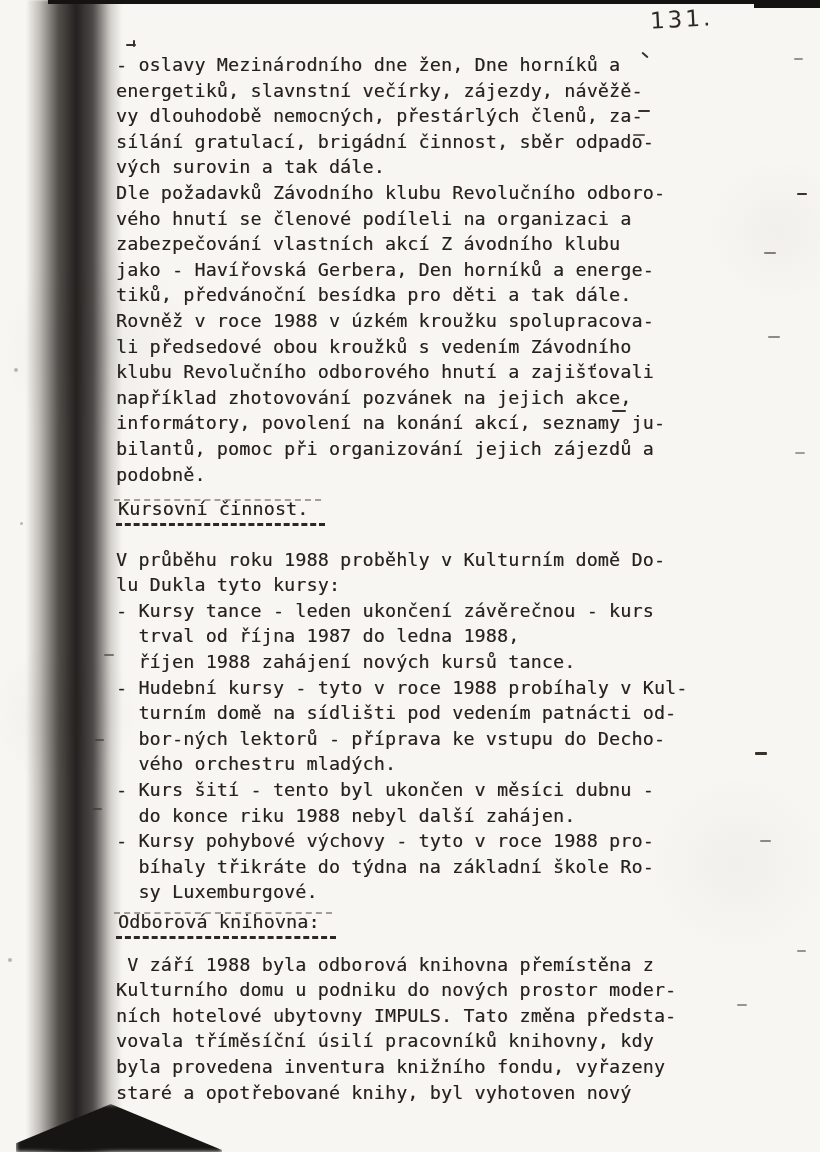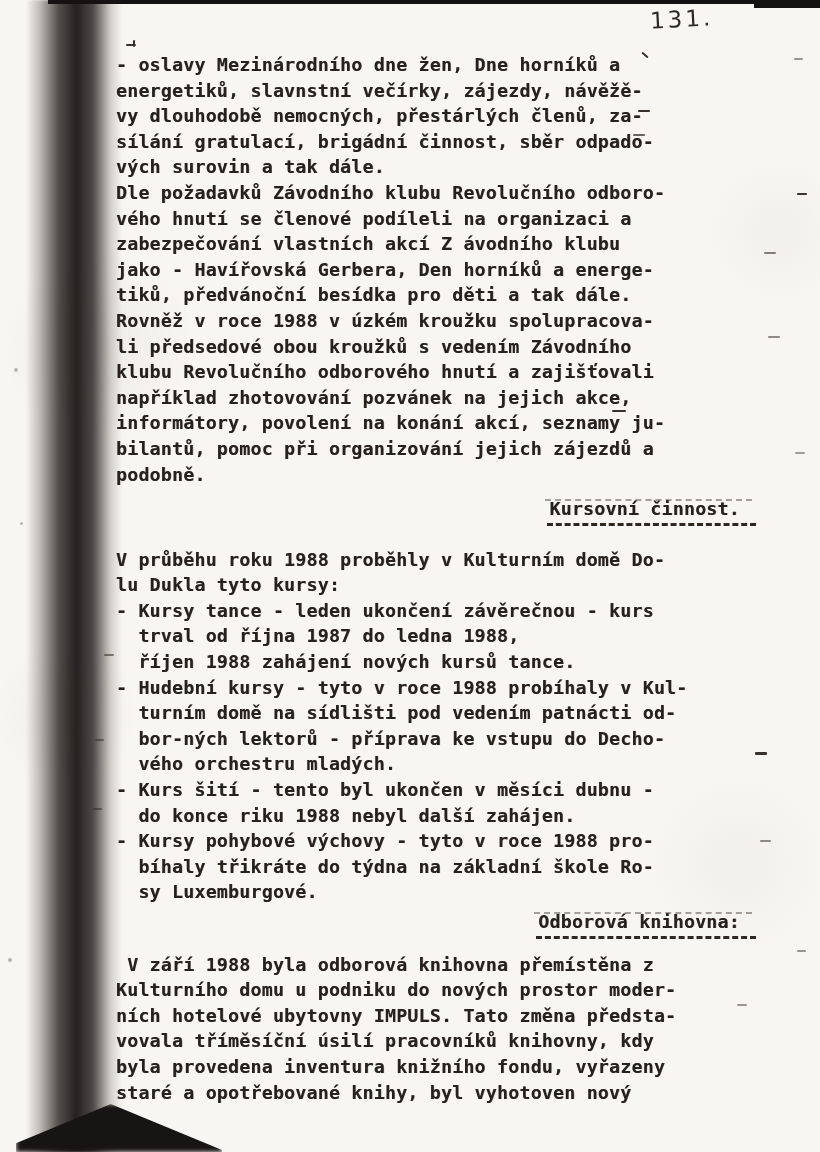--- a/index.html
+++ b/index.html
@@ -44,30 +44,30 @@
   .page-number{
     position:absolute;left:650px;top:6px;
     font-family:"DejaVu Sans", sans-serif;
     font-size:23px;font-weight:500;letter-spacing:3px;color:#2d2a26;
     transform:rotate(-3deg);
   }
   
   .doc{
     position:absolute;left:116px;top:52px;width:640px;
     font-family:"DejaVu Sans Mono", monospace;
-    font-weight:700;
+    font-weight:400;
     font-size:18.3px;line-height:25.6px;
     letter-spacing:0.2px;
     color:#26211c;
     text-shadow:0.4px 0.4px 0.6px rgba(40,33,27,0.45);
     white-space:pre;
   }
   .para{margin:0;}
   .line{height:25.6px;}
-  .heading{margin:9px 0 21px;text-align:right;}
+  .heading{margin:9px 0 21px;}
   .heading[data-key="heading-library"]{margin-top:4px;margin-bottom:13px;}
   .heading-text{
     position:relative;display:inline-block;
     padding:0 16px 1px 2px;
     border-bottom:3px dashed #2e2823;
   }
   .heading-text::before{
     content:"";position:absolute;left:-2px;right:4px;top:3px;
     border-top:2px dashed rgba(80,72,62,0.5);
   }

